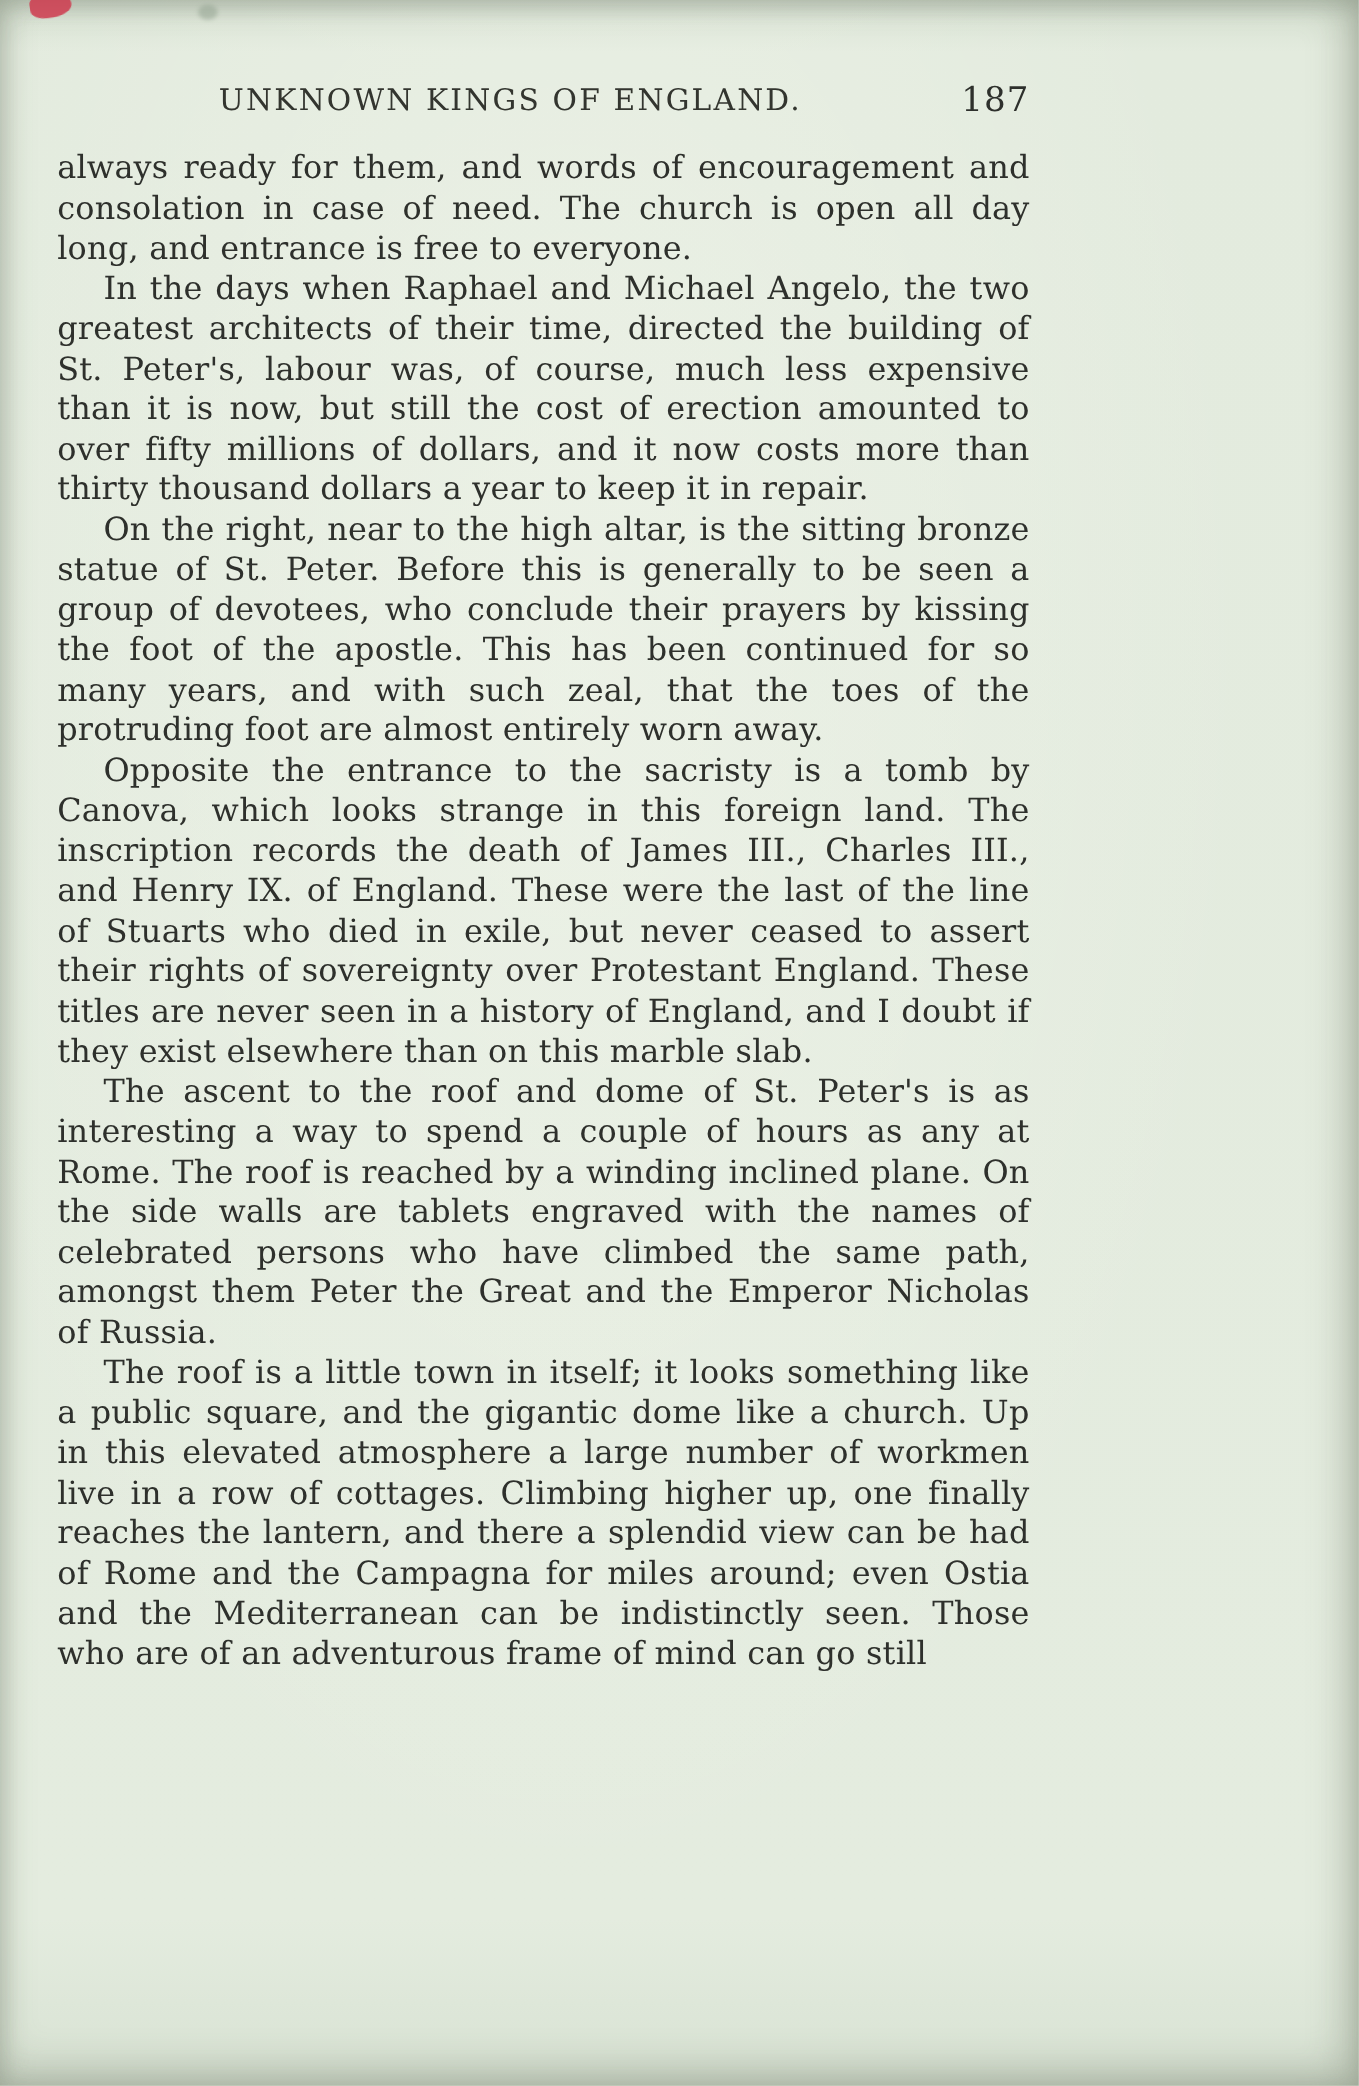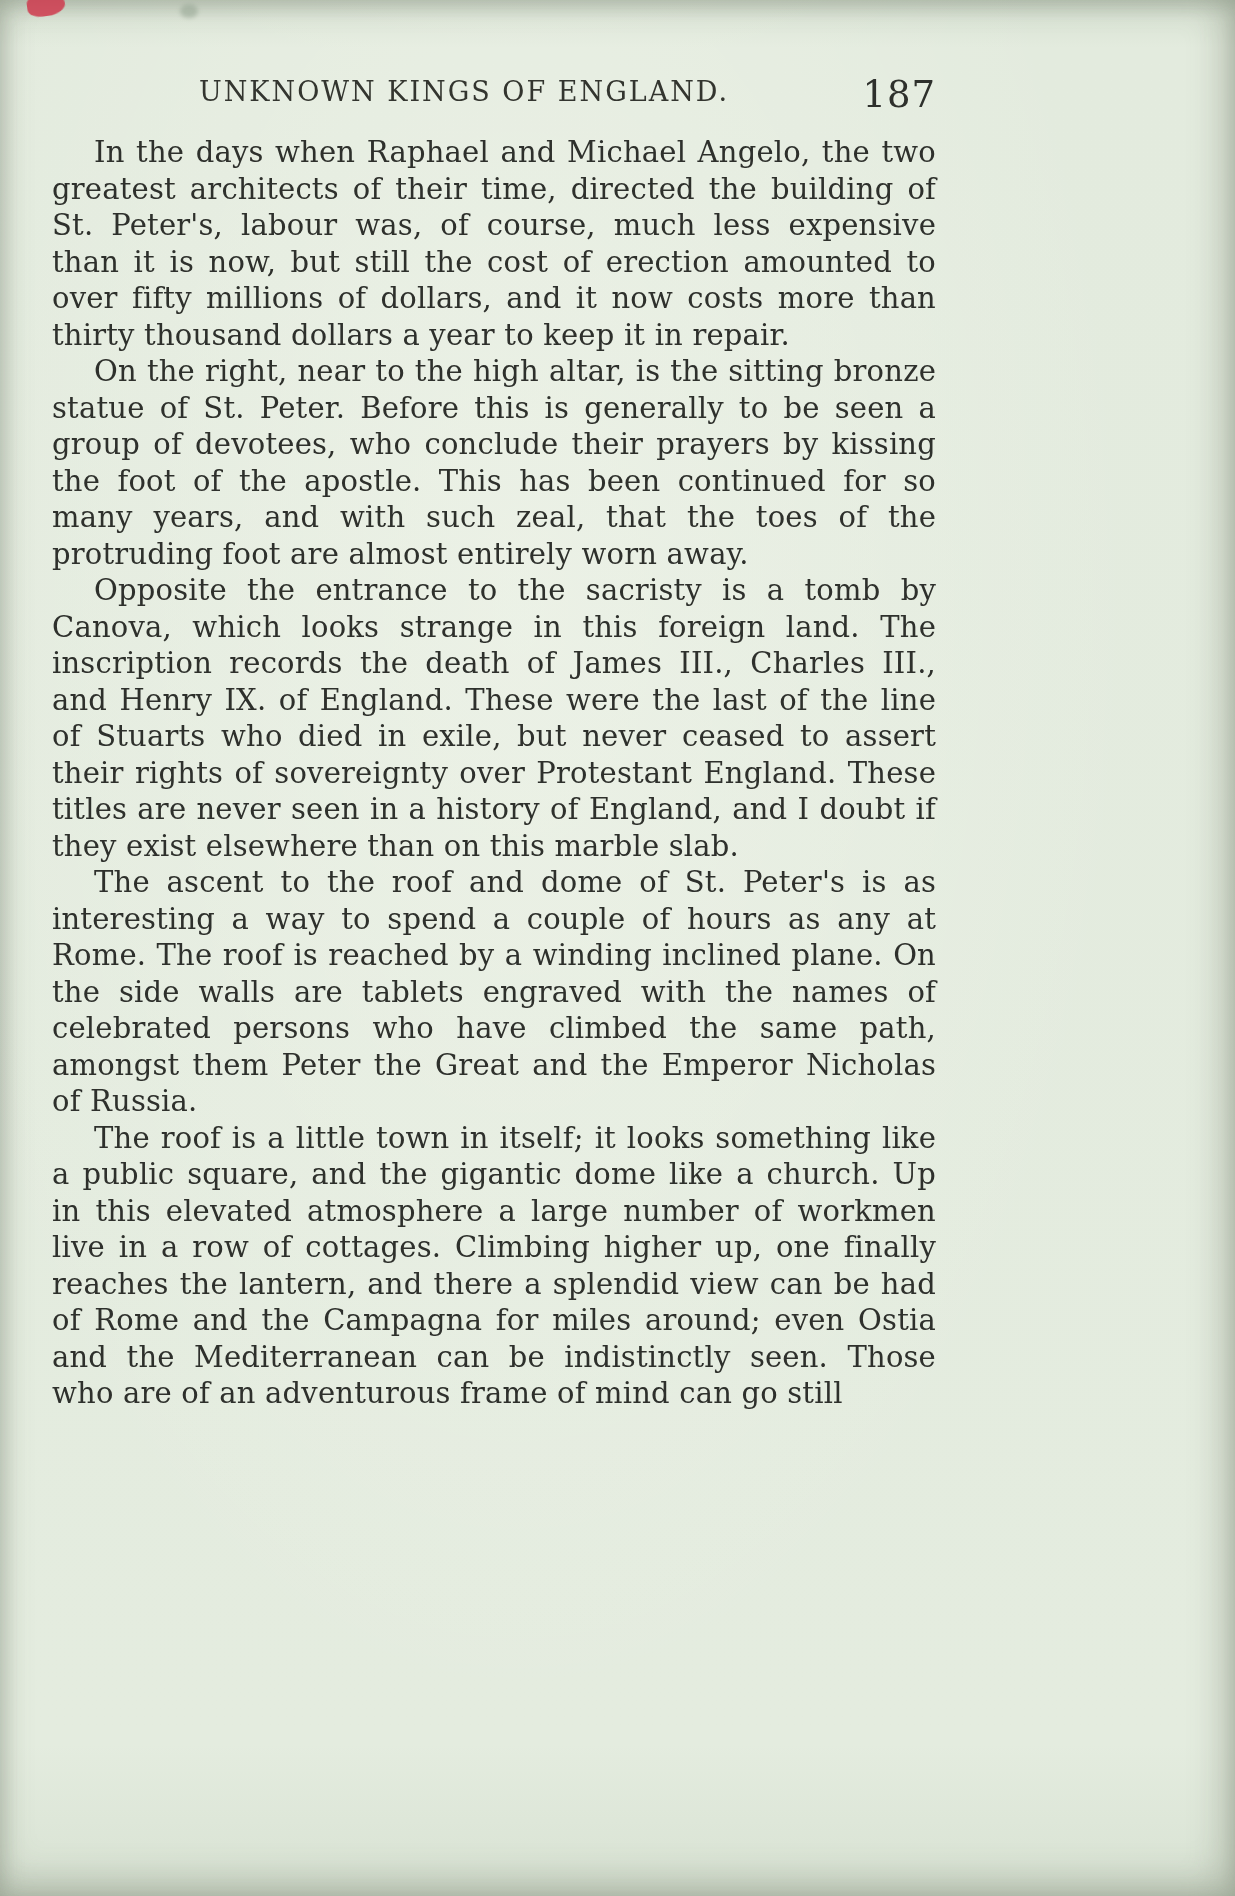--- a/index.html
+++ b/index.html
@@ -68,21 +68,21 @@
     text-align: center;
     font-size: 27px;
     letter-spacing: 2px;
     color: #33352f;
     white-space: nowrap;
   }
   .folio {
     position: absolute;
     right: 0;
     top: -3px;
-    font-size: 37px;
+    font-size: 31px;
     letter-spacing: 1px;
     color: #2e302c;
     text-align: center;
   }
 
   .text-block {
     position: absolute;
     top: 134px;
     left: 52px;
     width: 884px;
@@ -106,20 +106,21 @@
 
   <div class="red-mark"></div>
   <div class="smudge-mark"></div>
 
   <div class="running-header">
     <div class="running-title">UNKNOWN KINGS OF ENGLAND.</div>
     <div class="folio">187</div>
   </div>
 
   <div class="text-block">
+    <p class="continuation">always ready for them, and words of encouragement and consolation in case of need.  The church is open all day long, and entrance is free to everyone.</p>
     <p>In the days when Raphael and Michael Angelo, the two greatest architects of their time, directed the building of St. Peter's, labour was, of course, much less expensive than it is now, but still the cost of erection amounted to over fifty millions of dollars, and it now costs more than thirty thousand dollars a year to keep it in repair.</p>
     <p>On the right, near to the high altar, is the sitting bronze statue of St. Peter.  Before this is generally to be seen a group of devotees, who conclude their prayers by kissing the foot of the apostle.  This has been continued for so many years, and with such zeal, that the toes of the protruding foot are almost entirely worn away.</p>
     <p>Opposite the entrance to the sacristy is a tomb by Canova, which looks strange in this foreign land.  The inscription records the death of James III., Charles III., and Henry IX. of England.  These were the last of the line of Stuarts who died in exile, but never ceased to assert their rights of sovereignty over Protestant England.  These titles are never seen in a history of England, and I doubt if they exist elsewhere than on this marble slab.</p>
     <p>The ascent to the roof and dome of St. Peter's is as interesting a way to spend a couple of hours as any at Rome.  The roof is reached by a winding inclined plane.  On the side walls are tablets engraved with the names of celebrated persons who have climbed the same path, amongst them Peter the Great and the Emperor Nicholas of Russia.</p>
     <p>The roof is a little town in itself; it looks something like a public square, and the gigantic dome like a church.  Up in this elevated atmosphere a large number of workmen live in a row of cottages.  Climbing higher up, one finally reaches the lantern, and there a splendid view can be had of Rome and the Campagna for miles around; even Ostia and the Mediterranean can be indistinctly seen.  Those who are of an adventurous frame of mind can go still</p>
   </div>
 
 </div>
 
 </body></html>

